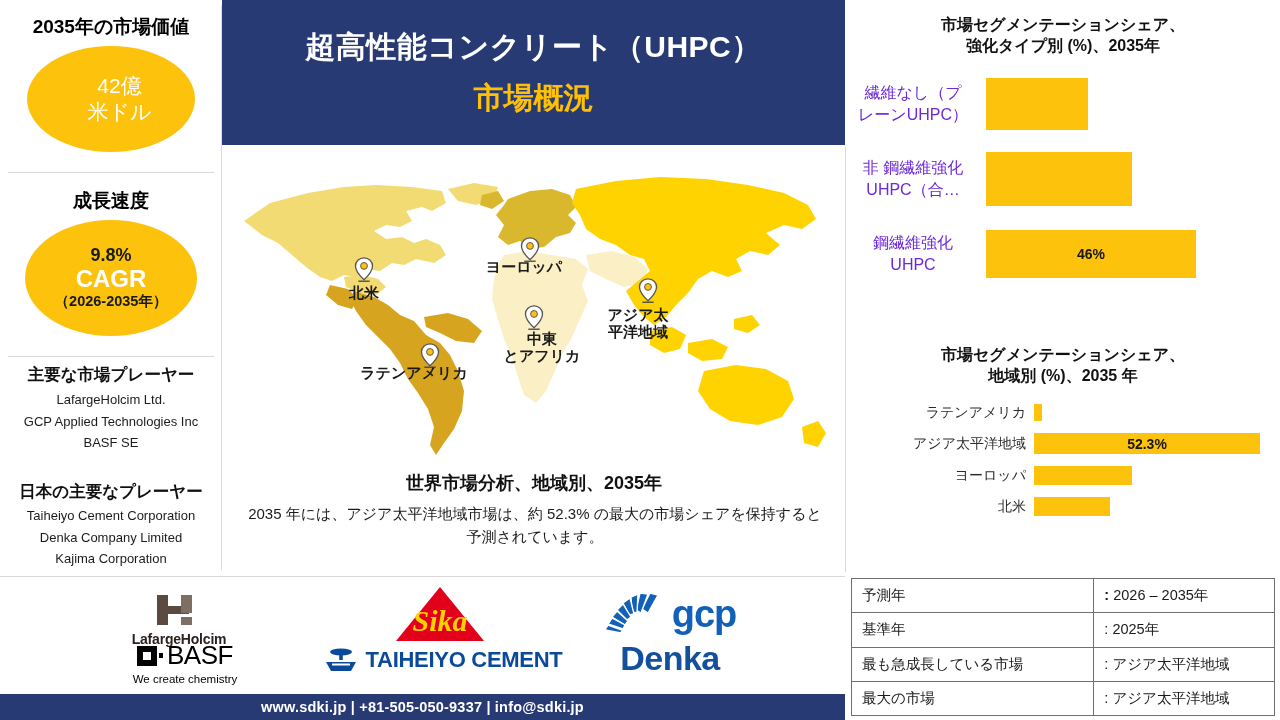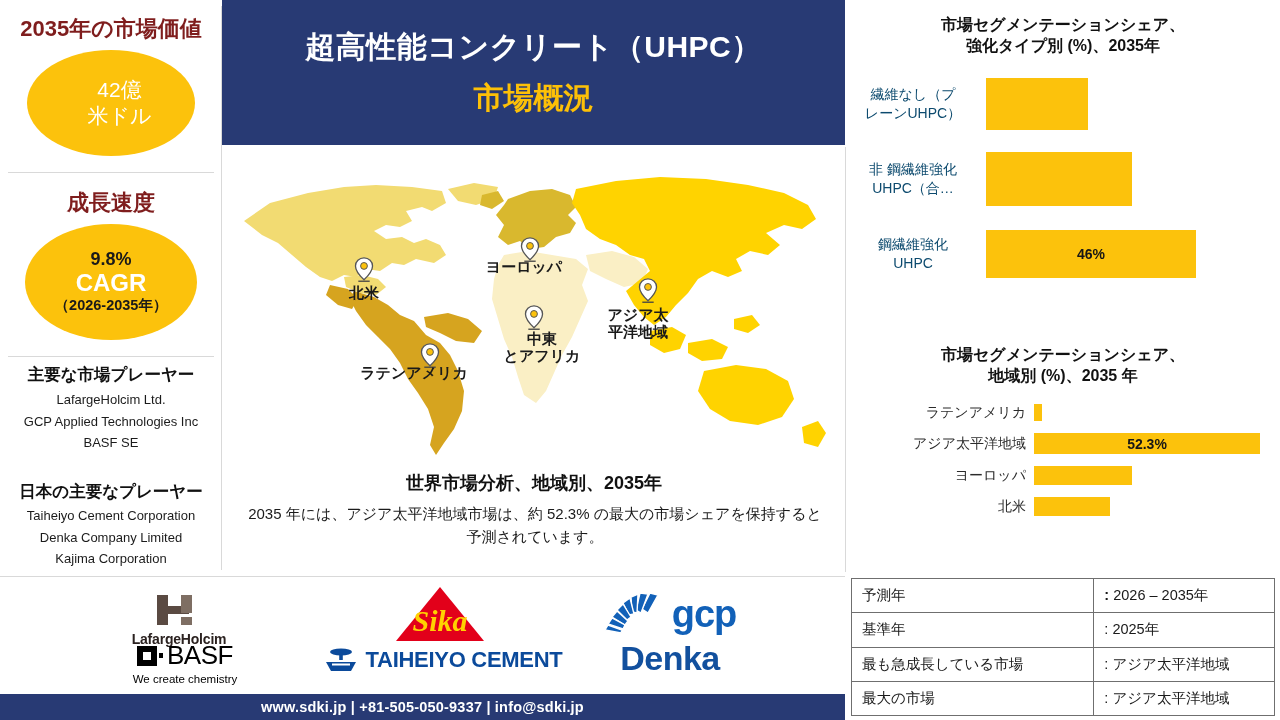--- a/index.html
+++ b/index.html
@@ -12,21 +12,21 @@
 
   
   .left-col {
     position: absolute; left: 0; top: 0; width: 222px; height: 576px;
     background: #fff;
   }
   .lc-cell { position: absolute; left: 0; width: 222px; text-align: center; }
   .lc-divider { position: absolute; left: 8px; width: 206px; height: 1px; background: #d9d9d9; }
   .lc-vline { position: absolute; left: 221px; top: 6px; width: 1px; height: 564px; background: #d9d9d9; }
 
-  .lc-title { font-size: 22px; font-weight: bold; color: #7f1d1d; }
+  .lc-title { font-size: 19px; font-weight: bold; color: #000000; }
   .ellipse {
     margin: 6px auto 0; background: #FCC20C; border-radius: 50%;
     display: flex; flex-direction: column; align-items: center; justify-content: center;
   }
   .ell1 { width: 168px; height: 106px; }
   .ell2 { width: 172px; height: 116px; }
   .ell-line-white { color: #fff; font-size: 21px; line-height: 1.22; margin-left: 17px; }
   .ell-line-dark  { color: #1a1a1a; font-size: 18px; font-weight: bold; line-height:1.1; }
   .ell-cagr { color: #fff; font-size: 24px; font-weight: bold; line-height: 1.12; }
   .ell-years { color: #1a1a1a; font-size: 14.5px; font-weight: bold; line-height: 1.2; }
@@ -65,21 +65,21 @@
   .right-col { position: absolute; left: 846px; top: 0; width: 434px; height: 576px; background:#fff; }
   .rc-vline { position: absolute; left: 845px; top: 147px; width: 1px; height: 425px; background:#d9d9d9; }
 
   .chart-title {
     text-align: center; font-size: 16px; font-weight: bold; color: #111; line-height: 1.32;
   }
   .chart1 { position: absolute; left: 0; top: 14px; width: 434px; }
   .chart1-rows { position: absolute; left: 0; top: 78px; width: 434px; }
   .bar-row { position: relative; display: flex; align-items: center; }
   .bar-label-right {
-    width: 140px; text-align: center; font-size: 14px; color: #0c4a6e;
+    width: 140px; text-align: center; font-size: 16px; color: #6d28d9;
     line-height: 1.35; white-space: pre-line; padding-right: 6px;
   }
   .bar-track { position: relative; flex: 1; height: 100%; }
   .bar-fill {
     background: #FCC20C; height: 100%;
     display: flex; align-items: center; justify-content: center;
   }
   .bar-value { font-size: 14px; font-weight: bold; color: #161616; }
 
   .chart2 { position: absolute; left: 0; top: 344px; width: 434px; }

